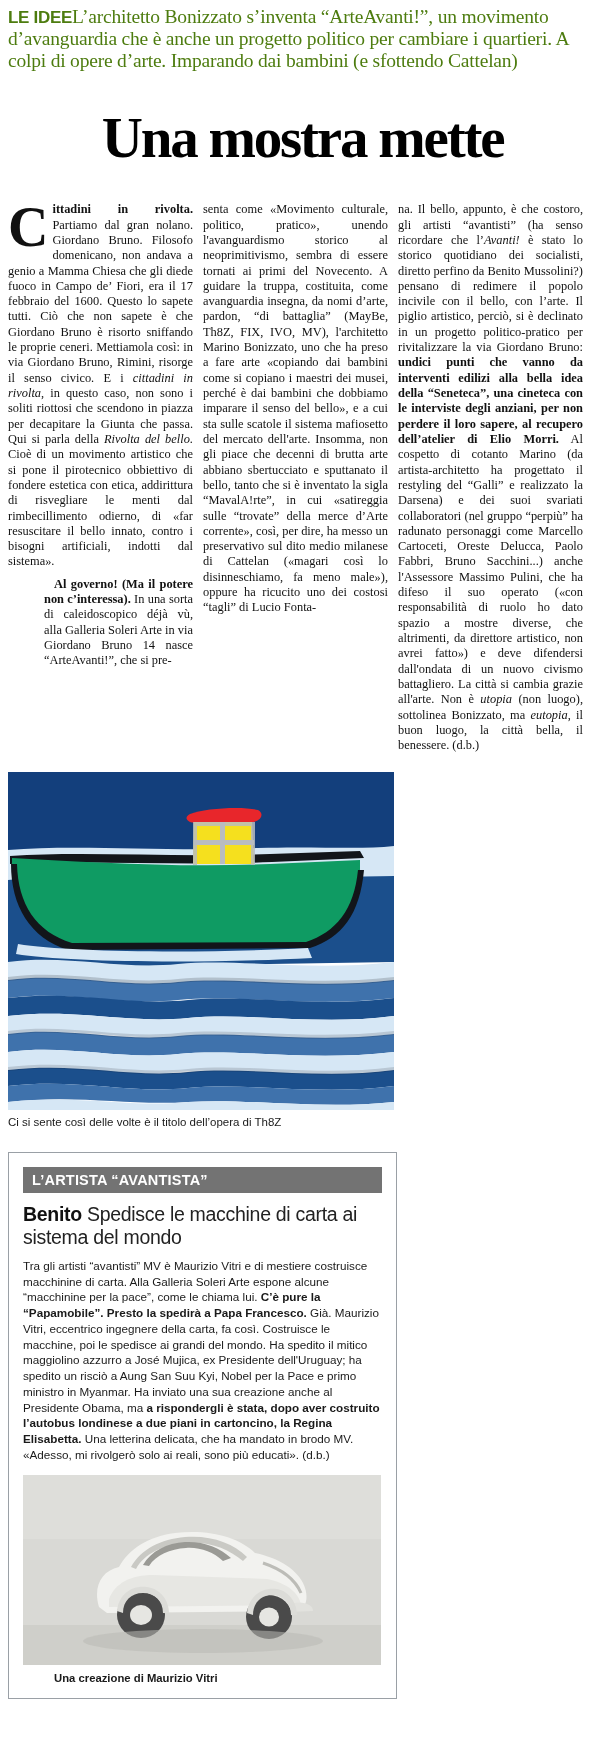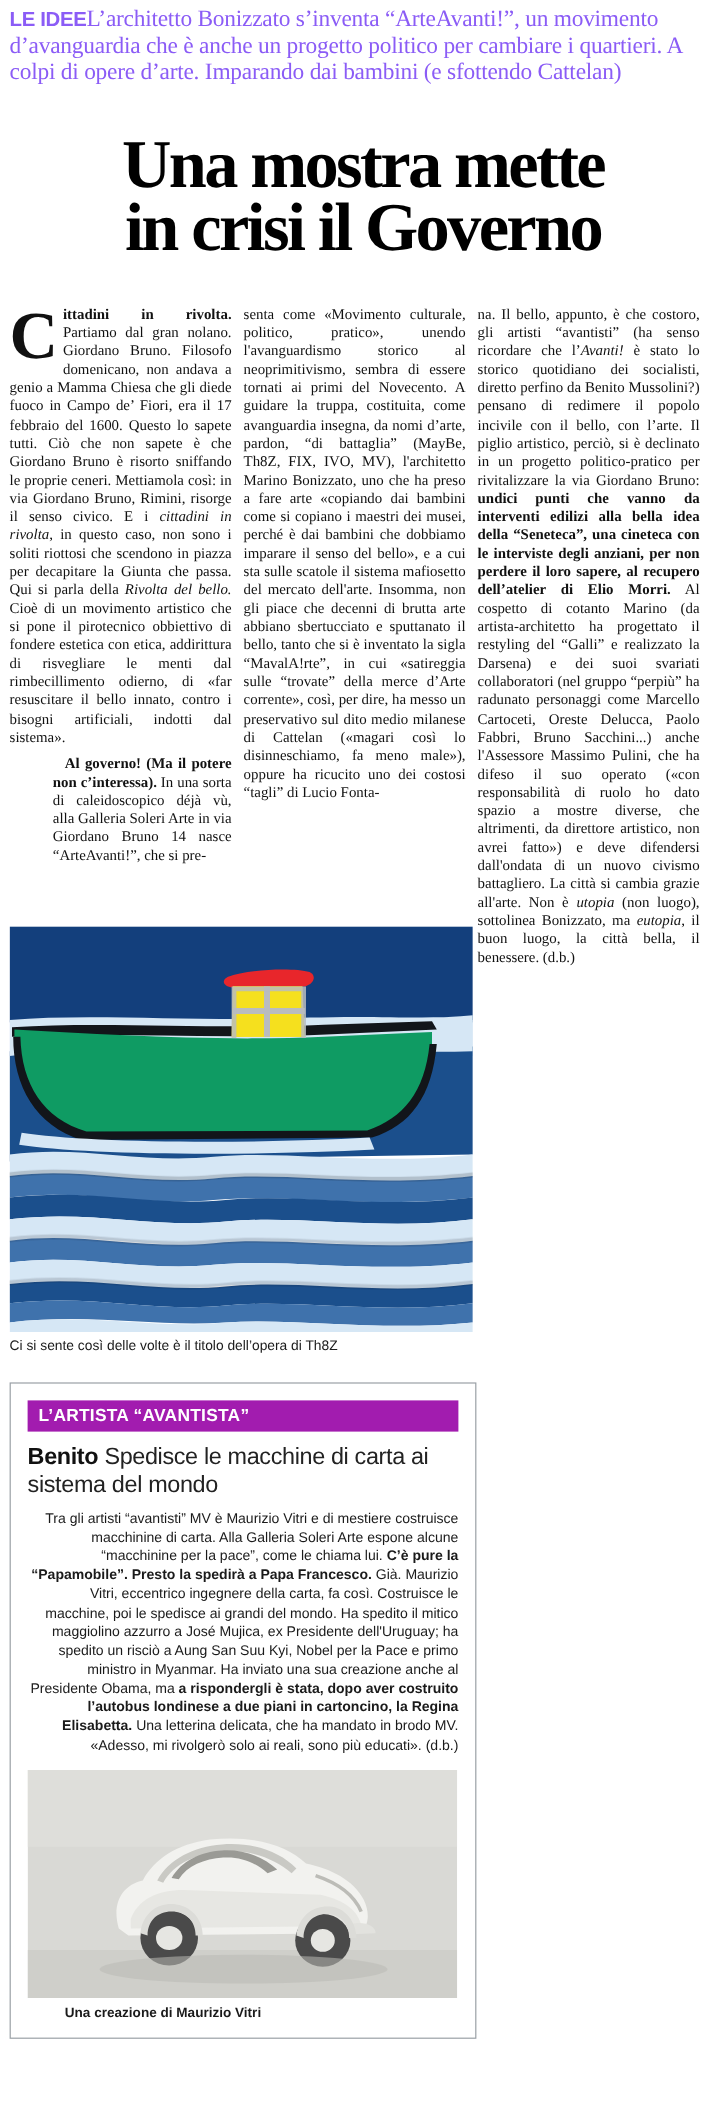--- a/index.html
+++ b/index.html
@@ -12,21 +12,21 @@
   }
   .page{width:605px;height:1761px;position:relative;padding:0;box-sizing:border-box;}
 
   
   .kicker{
     padding:6px 8px 0 8px;
     font-family:"Liberation Serif", serif;
     font-size:19.5px;
     line-height:1.12;
     letter-spacing:-0.2px;
-    color:#8b5cf6;
+    color:#4d7c0f;
   }
   .kicker .le-idee{
     font-family:"Liberation Sans", sans-serif;
     font-weight:bold;
     font-size:17px;
     letter-spacing:-0.3px;
   }
 
   
   .headline{
@@ -97,21 +97,21 @@
     position:absolute;
     left:8px;top:1152px;
     width:389px;
     box-sizing:border-box;
     border:1.5px solid #9aa0a6;
     background:#fff;
     padding:14px 14px 14px 14px;
   }
   .box-label{
     display:block;
-    background:#a21caf;
+    background:#737373;
     color:#fff;
     font-family:"Liberation Sans", sans-serif;
     font-weight:bold;
     font-size:14.5px;
     letter-spacing:0.2px;
     padding:5px 9px 5px 9px;
     margin:0 0 10px 0;
   }
   .box-title{
     font-family:"Liberation Sans", sans-serif;
@@ -120,21 +120,21 @@
     color:#222;
     margin:0 0 9px 0;
     letter-spacing:-0.3px;
   }
   .box-title b{font-weight:bold;color:#111;}
   .box-body{
     font-family:"Liberation Sans", sans-serif;
     font-size:11.7px;
     line-height:1.345;
     color:#1a1a1a;
-    text-align:right;
+    text-align:left;
     margin:0;
   }
   .box-body b{font-weight:bold;}
 
   
   .photo2-wrap{
     margin-top:12px;
     width:358px;height:190px;
     position:relative;
   }
@@ -152,21 +152,20 @@
 <body>
 
 <div class="page">
 
   <div class="kicker">
     <span class="le-idee">LE IDEE</span><span>L’architetto Bonizzato s’inventa “ArteAvanti!”, un movimento d’avanguardia che è anche un progetto politico per cambiare i quartieri. A colpi di opere d’arte. Imparando dai bambini (e sfottendo Cattelan)</span>
   </div>
 
   <h1 class="headline">
     <span>Una mostra mette</span>
-    <span class="l2">in crisi il Governo</span>
   </h1>
 
   <div class="cols">
 
     <div class="col">
       <p><span class="dropcap">C</span><b>ittadini in rivolta.</b><span> Partiamo dal gran nolano. Giordano Bruno. Filosofo domenicano, non andava a genio a Mamma Chiesa che gli diede fuoco in Campo de’ Fiori, era il 17 febbraio del 1600. Questo lo sapete tutti. Ciò che non sapete è che Giordano Bruno è risorto sniffando le proprie ceneri. Mettiamola così: in via Giordano Bruno, Rimini, risorge il senso civico. E i </span><i>cittadini in rivolta</i><span>, in questo caso, non sono i soliti riottosi che scendono in piazza per decapitare la Giunta che passa. Qui si parla della </span><i>Rivolta del bello.</i><span> Cioè di un movimento artistico che si pone il pirotecnico obbiettivo di fondere estetica con etica, addirittura di risvegliare le menti dal rimbecillimento odierno, di «far resuscitare il bello innato, contro i bisogni artificiali, indotti dal sistema».</span></p>
       <p style="margin-top:7px;text-indent:10px;margin-left:36px;"><b>Al governo! (Ma il potere non c’interessa).</b><span> In una sorta di caleidoscopico déjà vù, alla Galleria Soleri Arte in via Giordano Bruno 14 nasce “ArteAvanti!”, che si pre-</span></p>
     </div>
 
     <div class="col">

